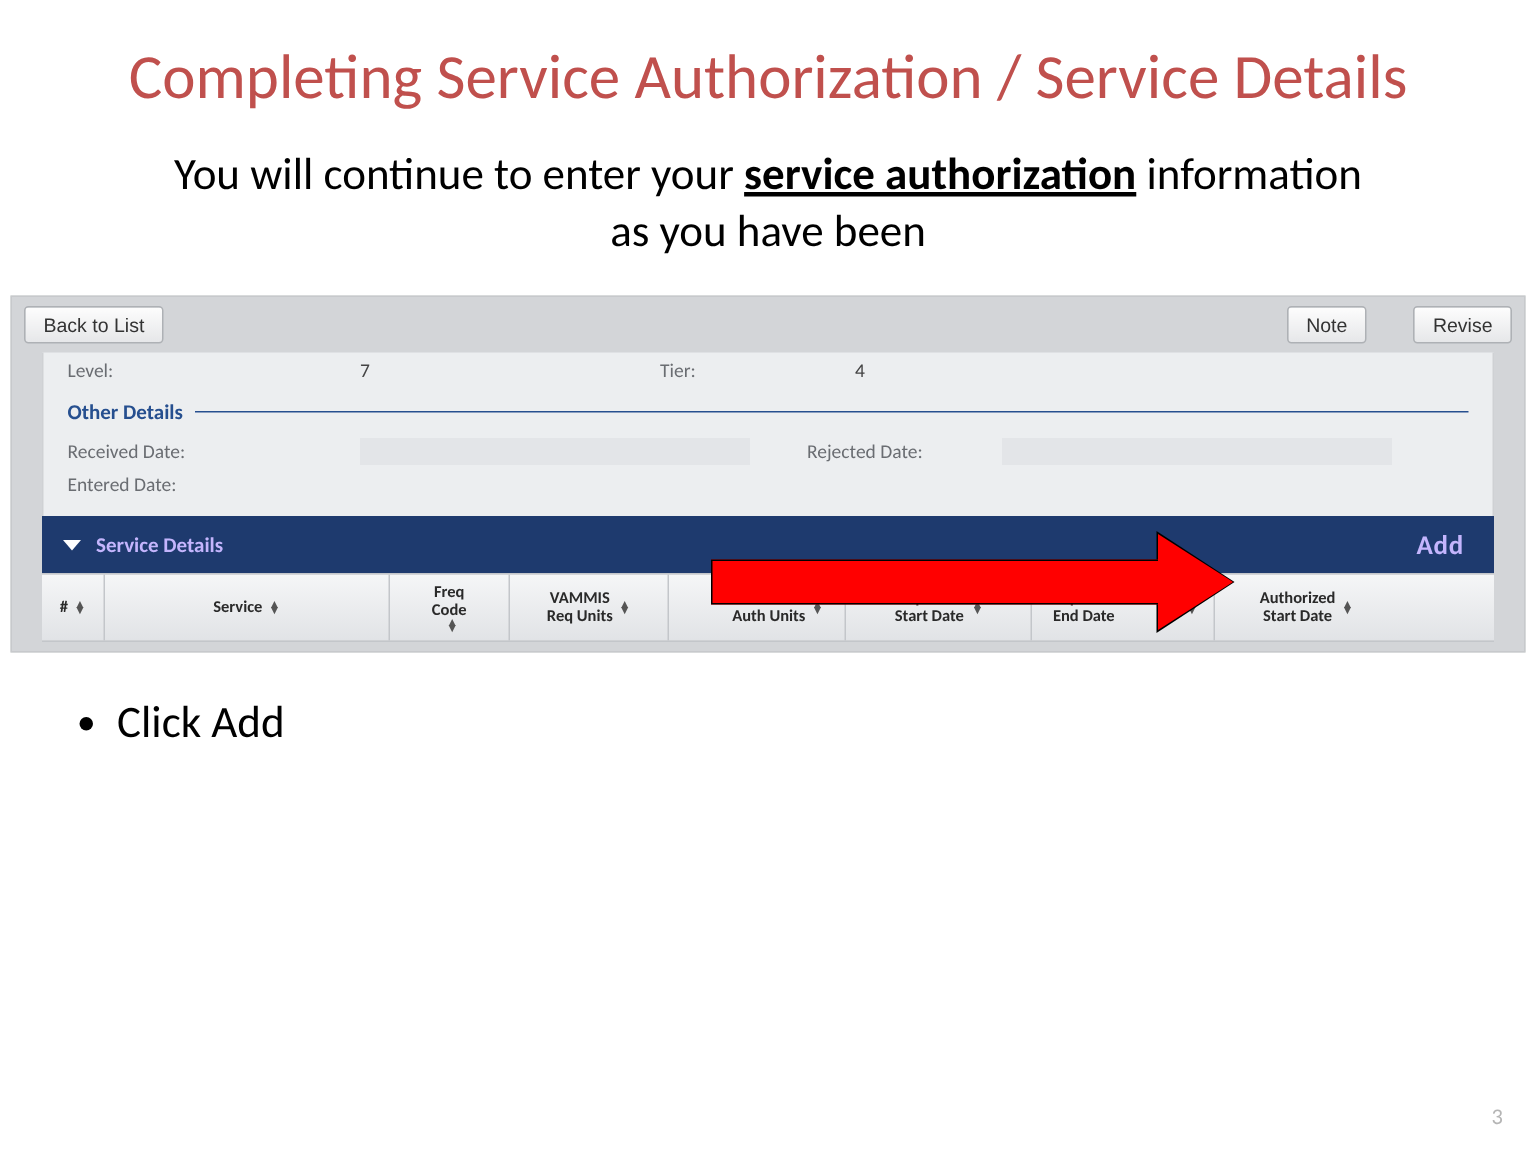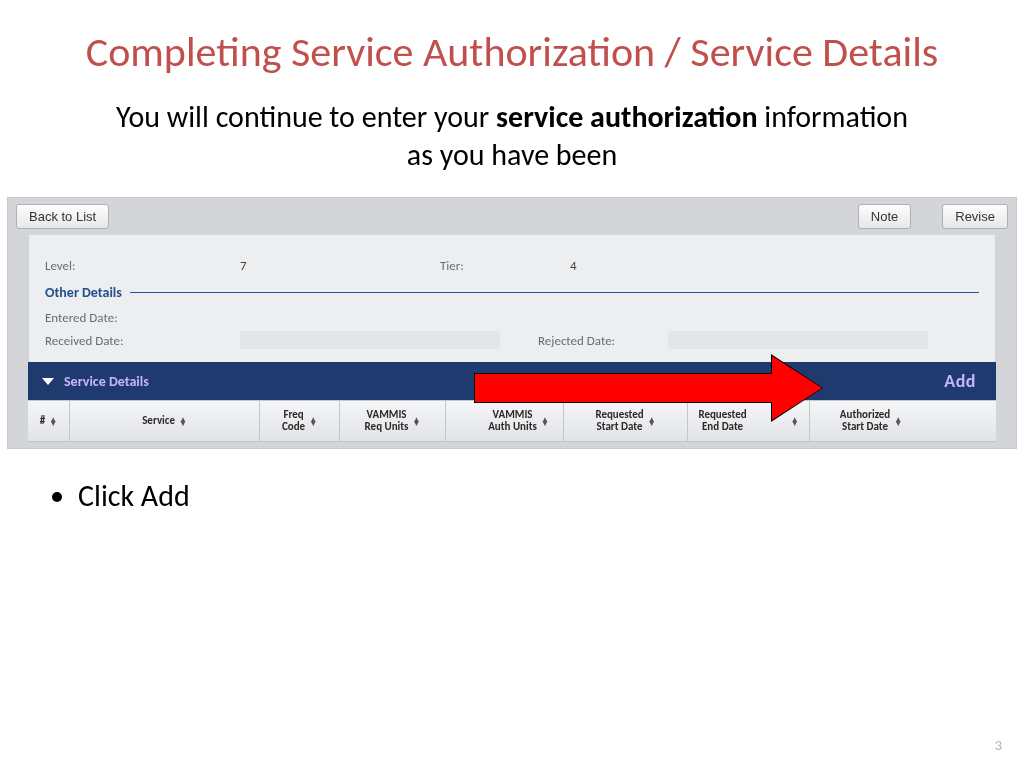--- a/index.html
+++ b/index.html
@@ -20,21 +20,21 @@
     line-height: 1.15;
   }
   .slide-subtitle {
     text-align: center;
     color: #000;
     font-size: 30px;
     font-weight: 400;
     padding: 12px 100px 18px 100px;
     line-height: 1.25;
   }
-  .slide-subtitle b { font-weight: 700; }
+  .slide-subtitle b { font-weight: 700; text-decoration: underline; }
 
   
   .app {
     width: 1010px;
     margin: 6px 7px 0 7px;
     background: #d3d5d8;
     border: 1px solid #c7c9cc;
     position: relative;
     padding-bottom: 6px;
   }
@@ -55,21 +55,21 @@
     cursor: pointer;
   }
   .toolbar .spacer { flex: 1; }
   .btn + .btn { margin-left: 6px; }
 
   .panel {
     background: #eceef0;
     margin: 0 20px;
     border-left: 1px solid #cfd1d4;
     border-right: 1px solid #cfd1d4;
-    padding: 20px 16px 10px 16px;
+    padding: 2px 16px 10px 16px;
     font-size: 13px;
     color: #555;
   }
   .row {
     display: flex;
     align-items: center;
     padding: 3px 0;
   }
   .row .lbl { width: 195px; color: #6a6d72; }
   .row .val { width: 200px; color: #444; }
@@ -235,29 +235,29 @@
       <span class="lbl2">Tier:</span>
       <span class="val2">4</span>
     </div>
 
     <div class="section-legend">
       <span class="legend-text">Other Details</span>
       <span class="line"></span>
     </div>
 
     <div class="row">
-      <span class="lbl">Entered Date:</span>
-    </div>
-    <div class="row">
       <span class="lbl">Received Date:</span>
       <span class="field-box"></span>
       <span style="width:38px"></span>
       <span class="lbl2">Rejected Date:</span>
       <span class="field-box"></span>
     </div>
+    <div class="row">
+      <span class="lbl">Entered Date:</span>
+    </div>
   </div>
 
   <div class="service-bar">
     <span class="tri"></span>
     <span>Service Details</span>
     <span class="add">Add</span>
   </div>
 
   <div class="grid-head" id="grid-head">
       <div class="gh" style="width: 42px;">
@@ -267,21 +267,21 @@
           <span>▼</span>
         </span>
       </div>
       <div class="gh" style="width: 190px;">
         <span style="white-space: pre-line;">Service</span>
         <span class="sort">
           <span>▲</span>
           <span>▼</span>
         </span>
       </div>
-      <div class="gh" style="width: 80px;">
+      <div class="gh" style="width: 80px; flex-direction: column;">
         <span style="white-space: pre-line;">Freq
 Code</span>
         <span class="sort">
           <span>▲</span>
           <span>▼</span>
         </span>
       </div>
       <div class="gh" style="width: 106px; text-align: center;">
         <span style="white-space: pre-line;">VAMMIS
 Req Units</span>

